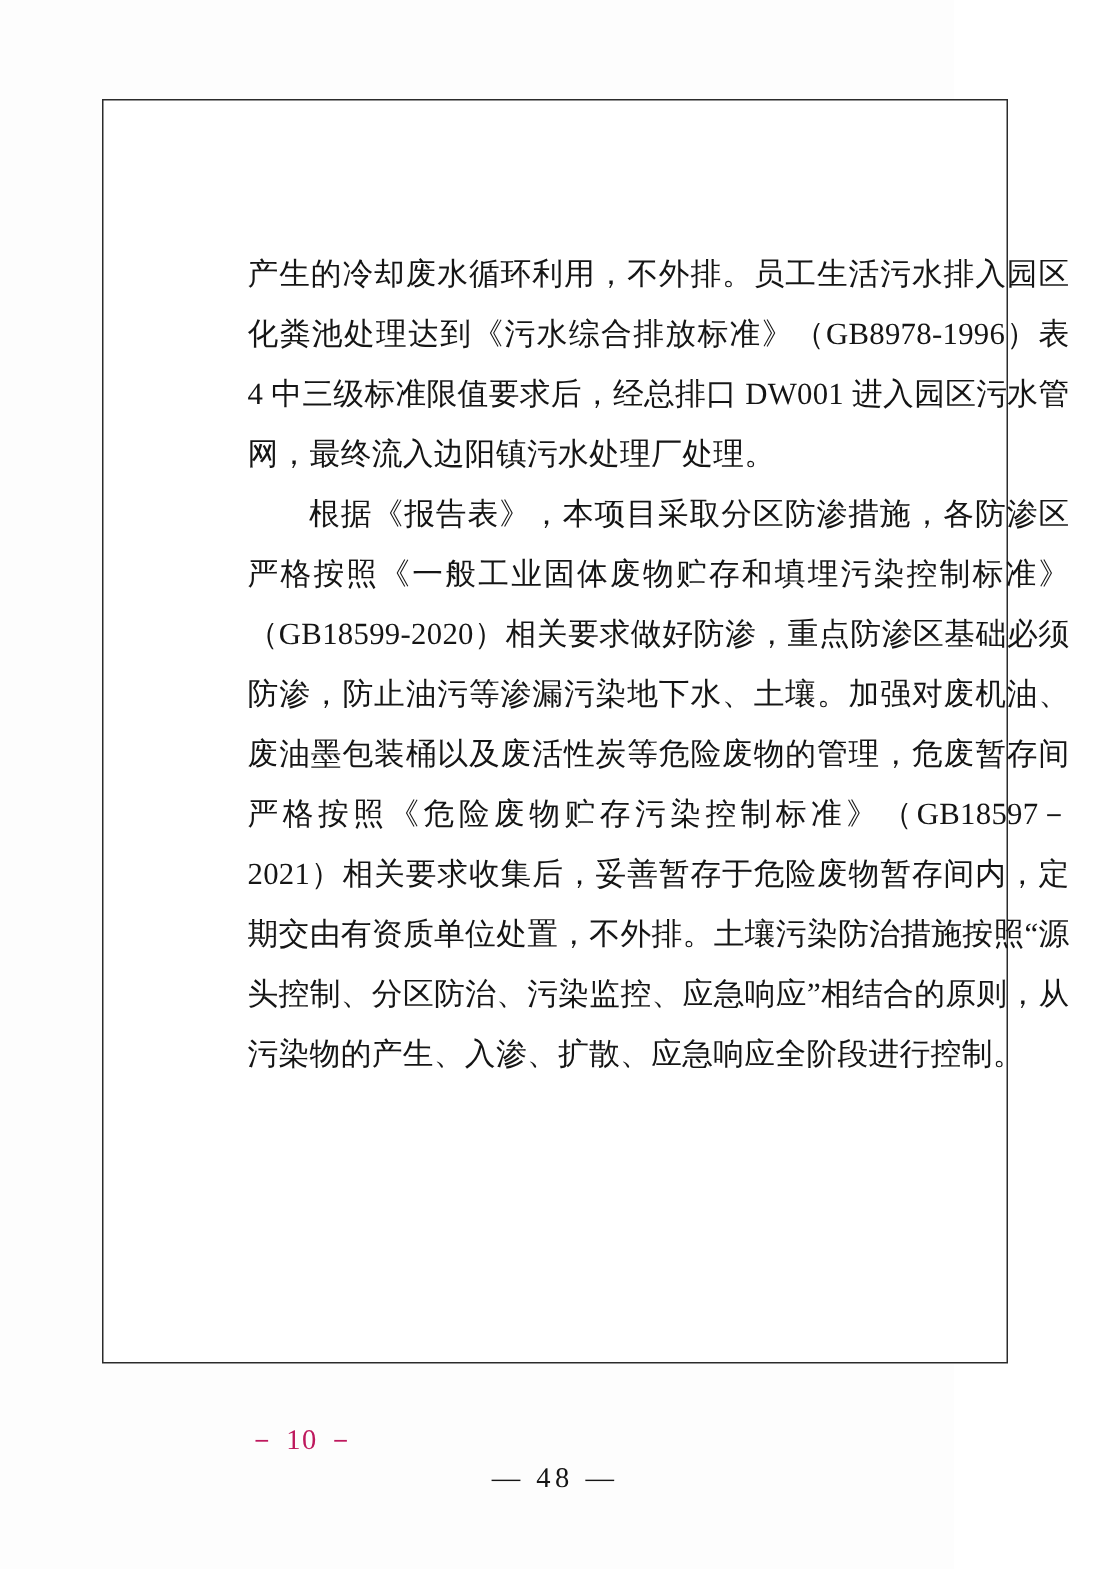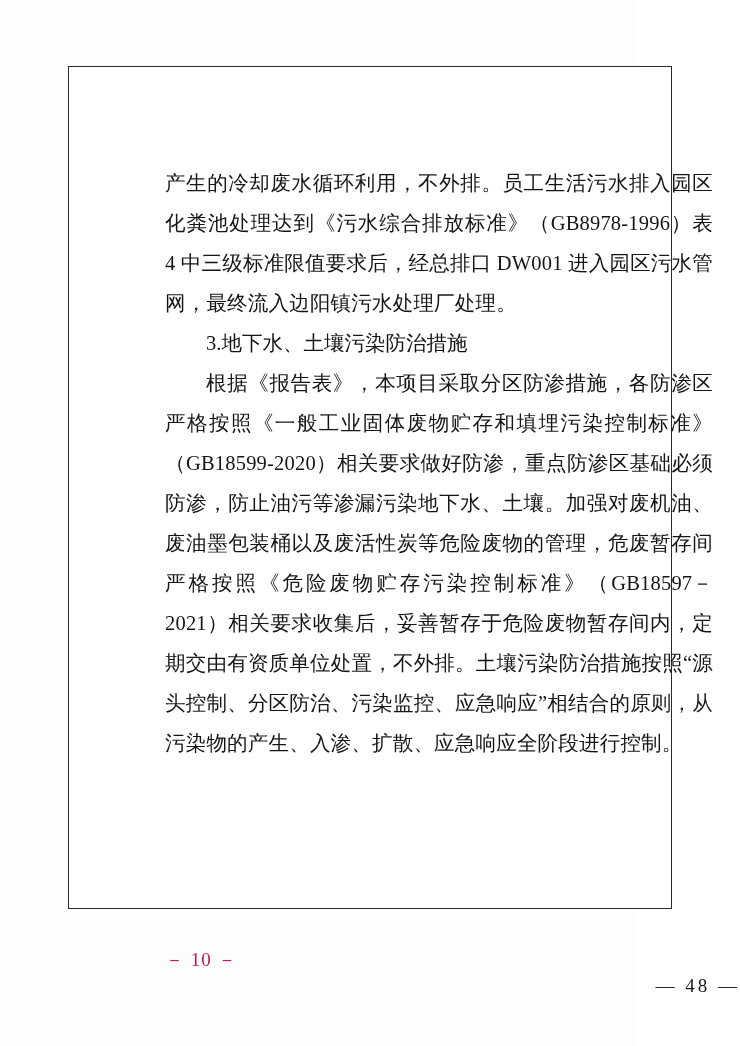--- a/index.html
+++ b/index.html
@@ -65,37 +65,36 @@
     font-size: 19px;
     letter-spacing: 1px;
     color: #be185d;
     text-align: right;
   }
   .bottom-number {
     position: absolute;
     left: 0;
     top: 975px;
     width: 740px;
-    text-align: right;
+    text-align: center;
     font-size: 19px;
     letter-spacing: 3px;
     color: #151515;
   }
 </style>
 </head>
 <body>
 
 <div class="page">
   <div class="doc-frame">
 
     <div class="content">
 
       <p class="para">产生的冷却废水循环利用，不外排。员工生活污水排入园区化粪池处理达到《污水综合排放标准》（GB8978-1996）表 4 中三级标准限值要求后，经总排口 DW001 进入园区污水管网，最终流入边阳镇污水处理厂处理。</p>
 
-      <p class="subhead">3.地下水、土壤污染防治措施</p>
 
       <p class="para indent">根据《报告表》，本项目采取分区防渗措施，各防渗区严格按照《一般工业固体废物贮存和填埋污染控制标准》（GB18599-2020）相关要求做好防渗，重点防渗区基础必须防渗，防止油污等渗漏污染地下水、土壤。加强对废机油、废油墨包装桶以及废活性炭等危险废物的管理，危废暂存间严格按照《危险废物贮存污染控制标准》（GB18597－2021）相关要求收集后，妥善暂存于危险废物暂存间内，定期交由有资质单位处置，不外排。土壤污染防治措施按照“源头控制、分区防治、污染监控、应急响应”相结合的原则，从污染物的产生、入渗、扩散、应急响应全阶段进行控制。</p>
 
 
 
     </div>
 
     <div class="footer-page">－ 10 －</div>
 
   </div>

